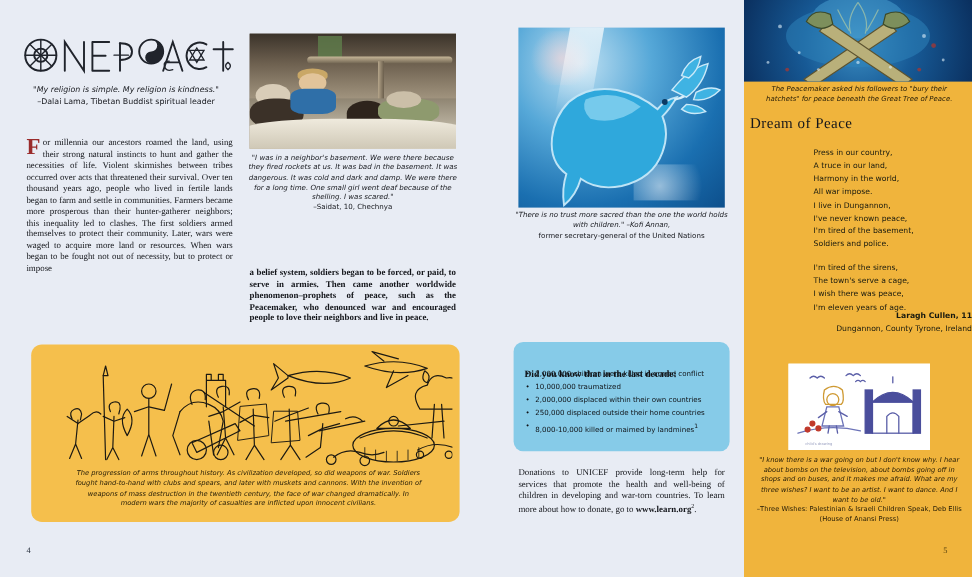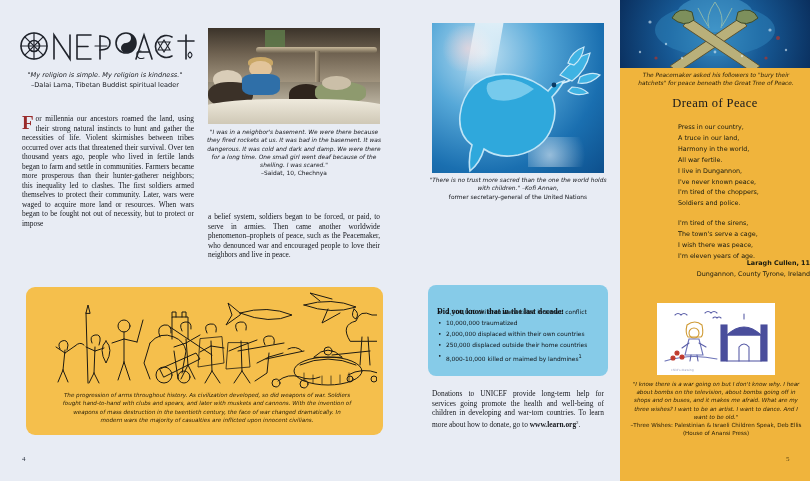--- a/index.html
+++ b/index.html
@@ -41,21 +41,21 @@
 
   
   .col{
     position:absolute;
     font-family:"Liberation Serif", serif;
     font-size:7.4px;line-height:9.55px;
     text-align:justify;
     color:#14161b;
   }
   .col-1{left:22px;top:114px;width:172px;}
-  .col-2{left:208px;top:212px;width:172px;}
+  .col-2{left:208px;top:222px;width:172px;font-weight:bold;}
   .dropcap{
     float:left;
     font-size:19px;line-height:15px;
     font-family:"Liberation Serif", serif;
     color:#9a2b2b;
     padding:1px 2px 0 0;
     font-weight:700;
   }
 
   
@@ -168,21 +168,21 @@
   .hatch-svg{position:absolute;left:0;top:0;}
 
   .cap-hatchets{
     position:absolute;left:630px;top:71px;width:172px;
     font-family:"DejaVu Sans", sans-serif;font-style:italic;
     font-size:5.8px;line-height:8.3px;text-align:center;color:#2a2008;
   }
 
   .poem-title{
     position:absolute;left:625px;top:96px;width:180px;
-    text-align:center;
+    text-align:left;
     font-family:"Liberation Serif", serif;
     font-size:12.5px;color:#14161b;letter-spacing:.4px;
   }
   .poem{
     position:absolute;left:678px;top:122px;width:135px;
     font-family:"DejaVu Sans", sans-serif;
     font-size:6.4px;line-height:10.9px;color:#17190f;
   }
   .poem .gap{display:block;height:9px;}
   .poem-attr{
@@ -422,21 +422,21 @@
     <ul class="facts-list">
       <li>2,000,000 children were killed in armed conflict</li>
       <li>10,000,000 traumatized</li>
       <li>2,000,000 displaced within their own countries</li>
       <li>250,000 displaced outside their home countries</li>
       <li><span>8,000-10,000 killed or maimed by landmines</span><sup>1</sup></li>
     </ul>
   </div>
 
   <div class="para para-unicef">
-    <span>Donations to UNICEF provide long-term help for services going promote the health and well-being of children in developing and war-torn countries. To learn more about how to donate, go to </span><b>www.learn.org</b><sup>2</sup><span>.</span>
+    <span>Donations to UNICEF provide long-term help for services that promote the health and well-being of children in developing and war-torn countries. To learn more about how to donate, go to </span><b>www.learn.org</b><sup>2</sup><span>.</span>
   </div>
 
   <div class="art-hatchets">
     <svg class="hatch-svg" width="190" height="68" viewBox="0 0 190 68">
       <g opacity=".5">
         <ellipse cx="95" cy="30" rx="60" ry="26" fill="#2f86bd"></ellipse>
         <ellipse cx="95" cy="14" rx="38" ry="18" fill="#4aa3d4"></ellipse>
       </g>
       <g stroke="#9fc2a8" stroke-width="1" fill="none" opacity=".8">
         <path d="M95 2 q-10 14 -6 26 M95 2 q10 14 6 26"></path>
@@ -469,24 +469,24 @@
   </div>
 
   <div class="cap-hatchets">The Peacemaker asked his followers to "bury their hatchets" for peace beneath the Great Tree of Peace.</div>
 
   <div class="poem-title">Dream of Peace</div>
 
   <div class="poem">
     <span>Press in our country,</span><br>
     <span>A truce in our land,</span><br>
     <span>Harmony in the world,</span><br>
-    <span>All war fertile.</span><br>
+    <span>All war impose.</span><br>
     <span>I live in Dungannon,</span><br>
     <span>I've never known peace,</span><br>
-    <span>I'm tired of the choppers,</span><br>
+    <span>I'm tired of the basement,</span><br>
     <span>Soldiers and police.</span>
     <span class="gap"></span>
     <span>I'm tired of the sirens,</span><br>
     <span>The town's serve a cage,</span><br>
     <span>I wish there was peace,</span><br>
     <span>I'm eleven years of age.</span>
   </div>
 
   <div class="poem-attr">
     <span>Laragh Cullen, 11</span><br>

